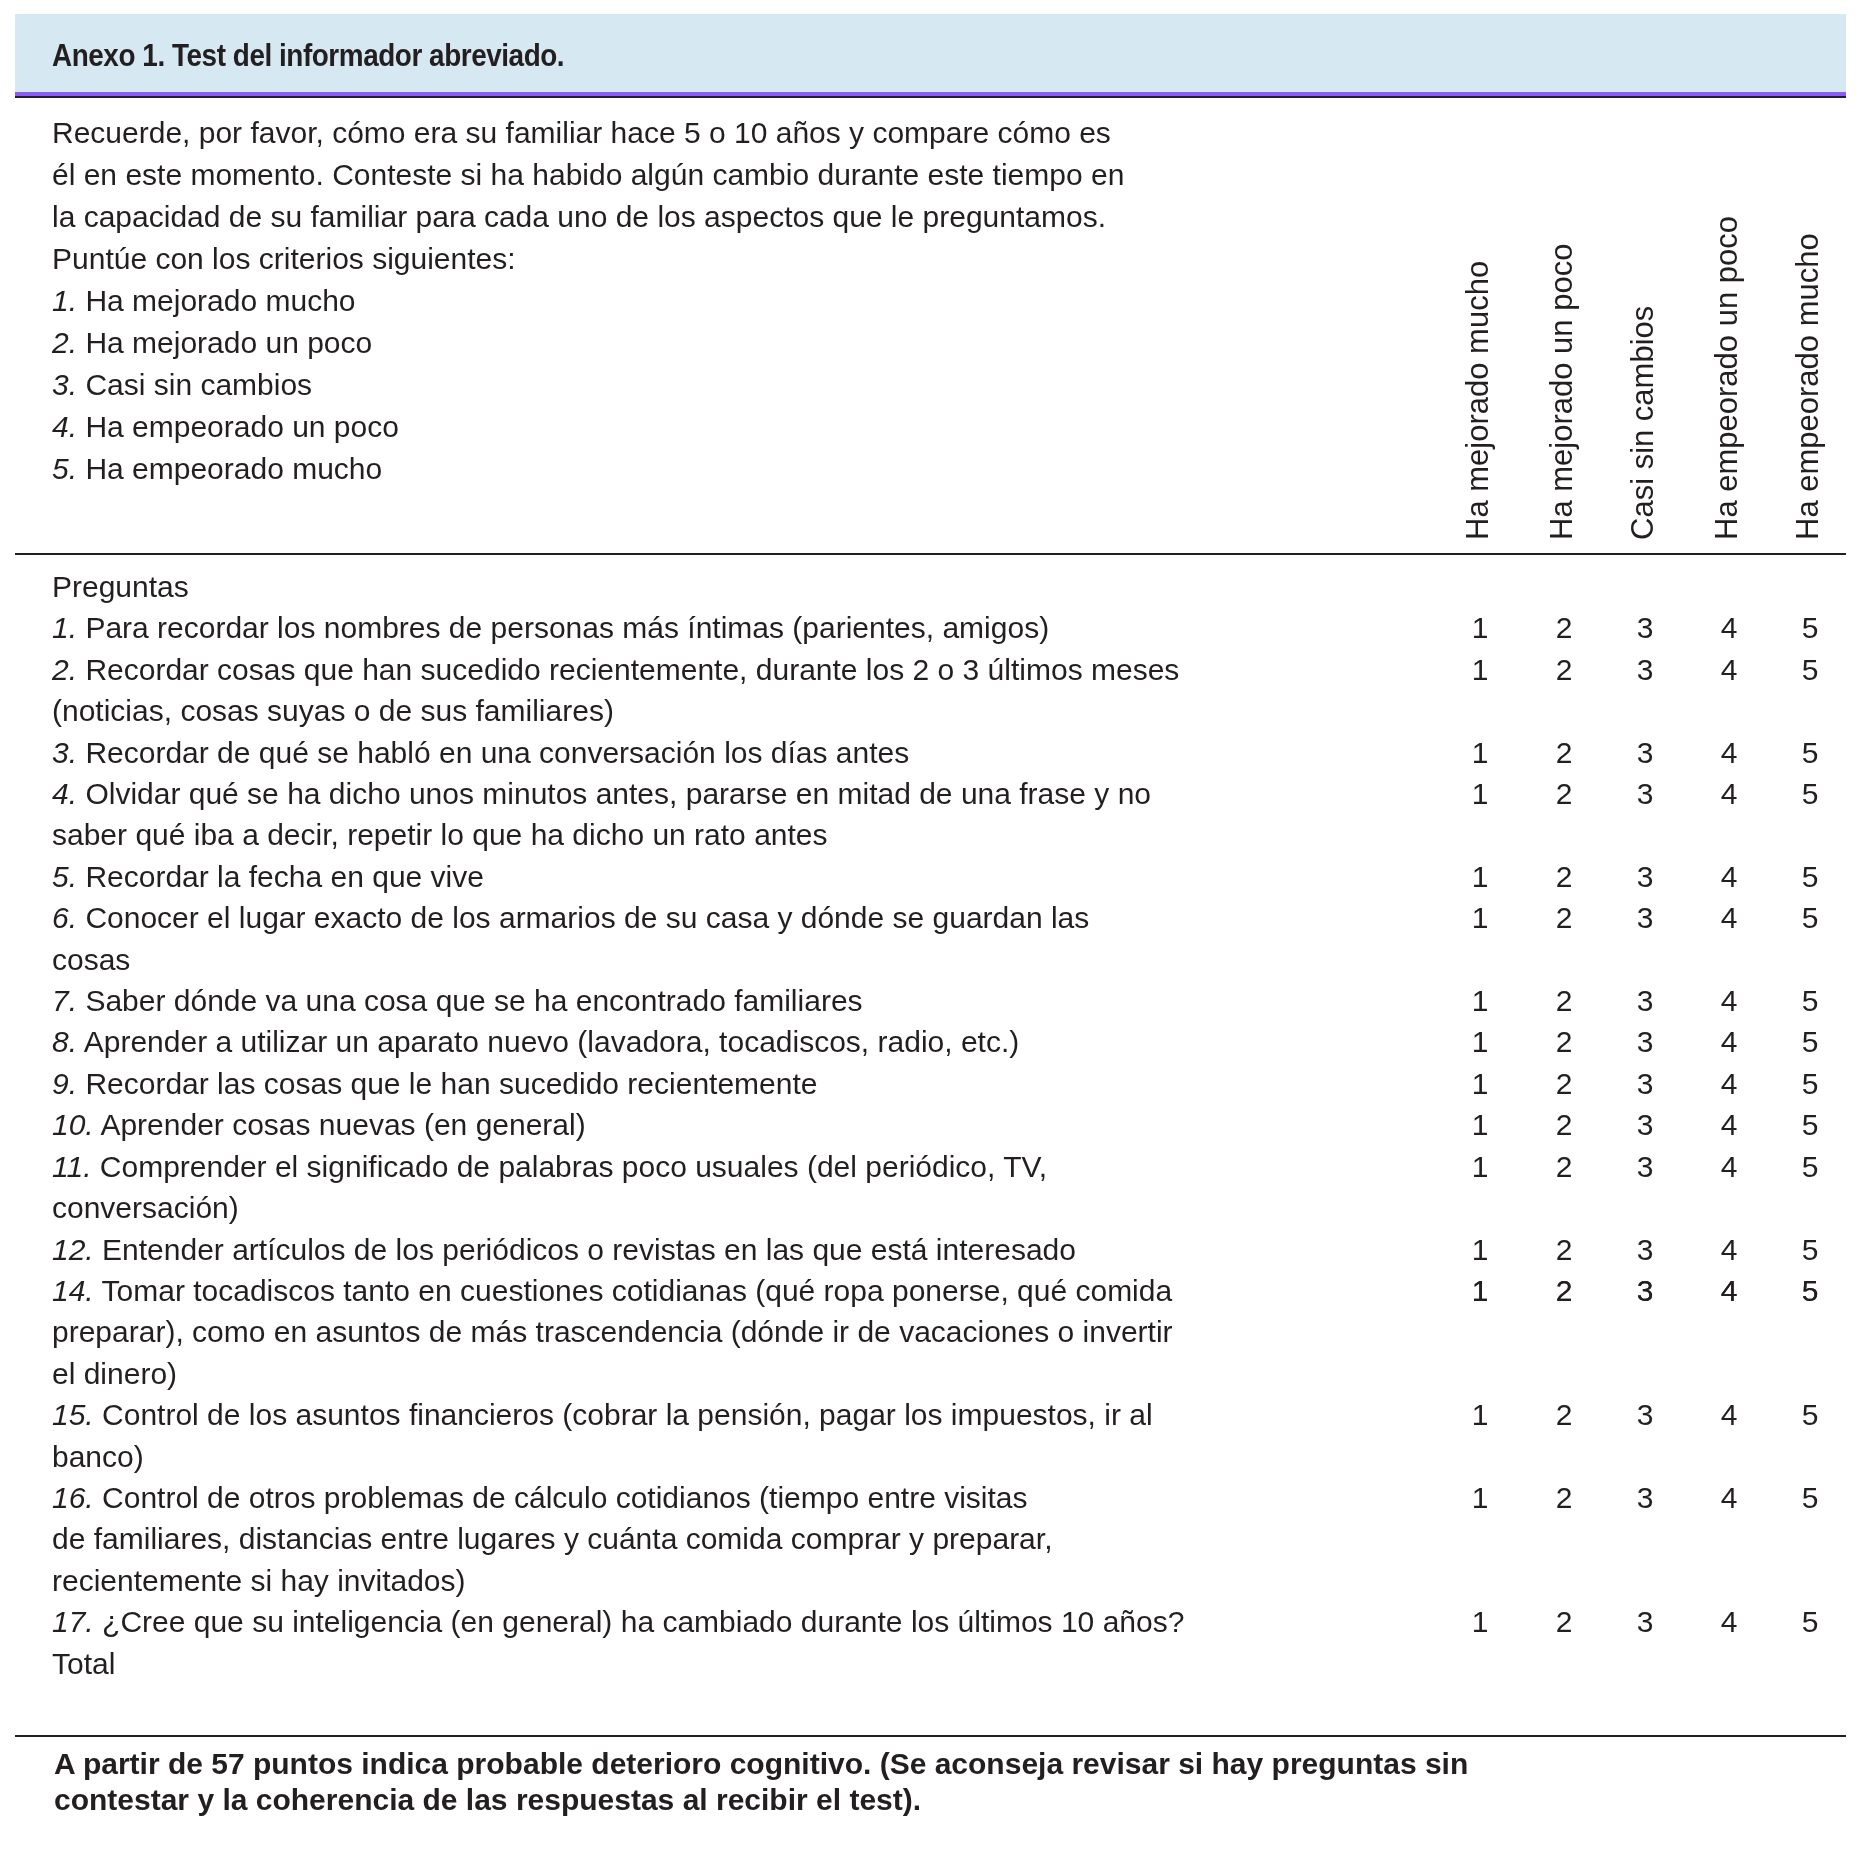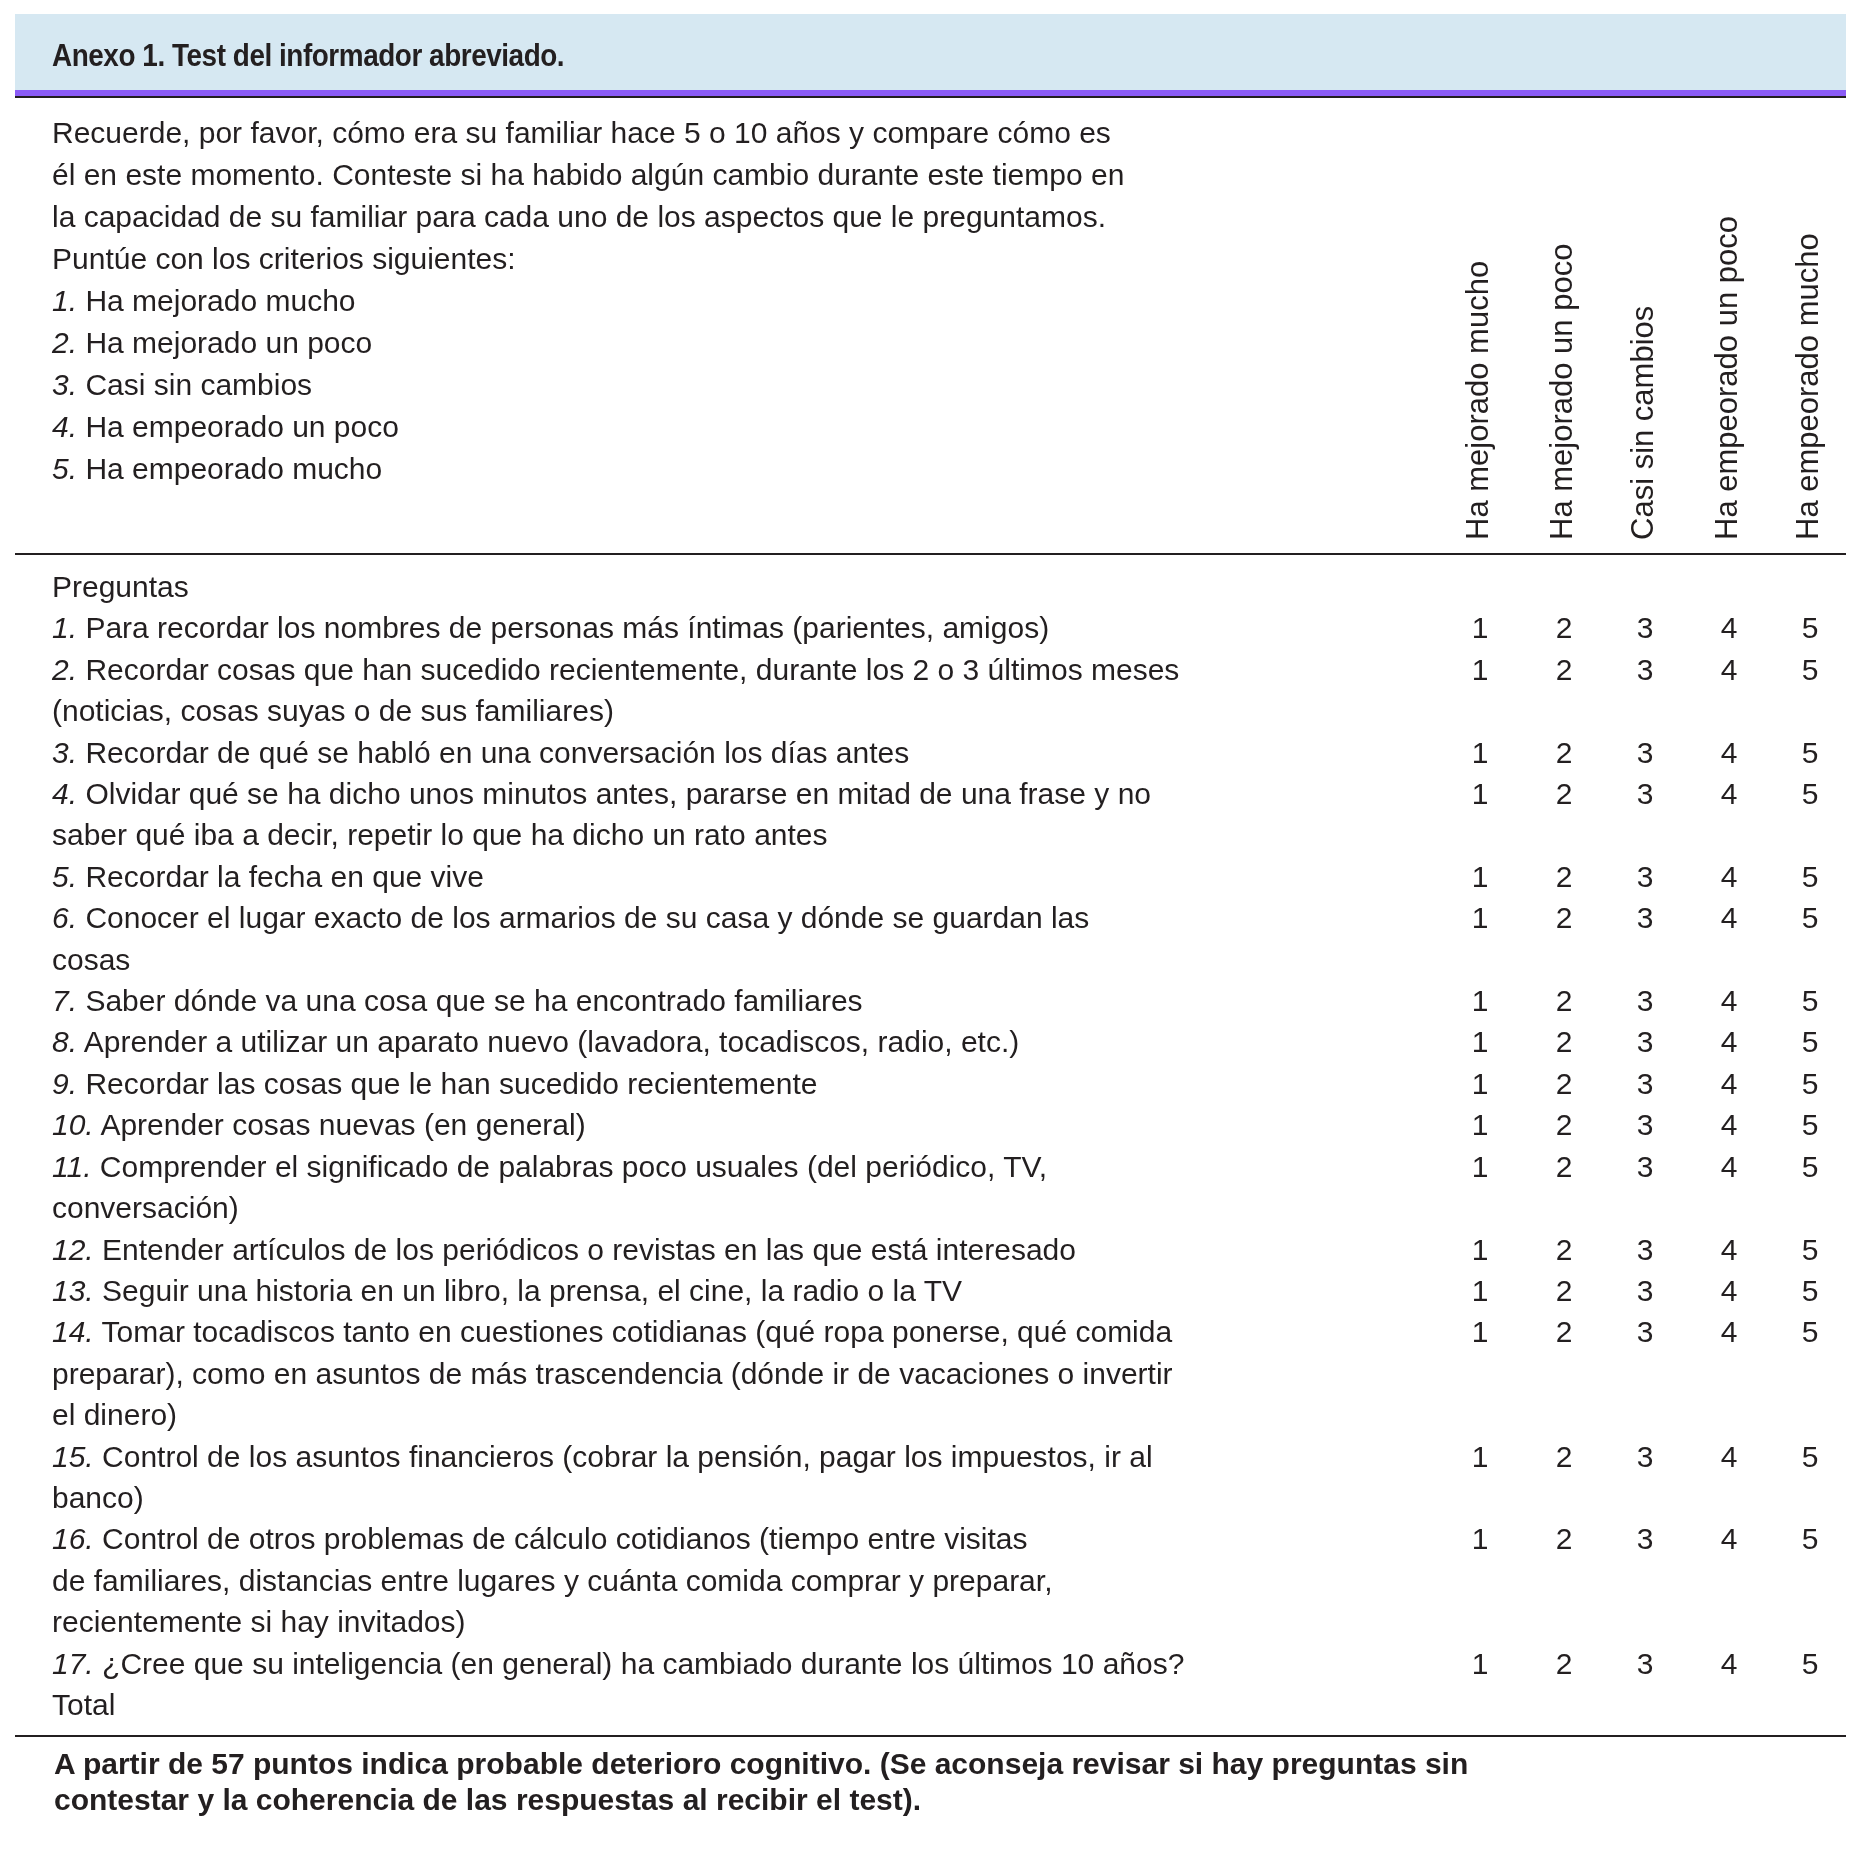--- a/index.html
+++ b/index.html
@@ -1,19 +1,19 @@
 <!DOCTYPE html>
 <html><head>
 <meta charset="utf-8">
 <style>
   html, body { margin:0; padding:0; background:#ffffff; }
   body { width:1875px; height:1862px; position:relative; overflow:hidden;
          font-family:"Liberation Sans", "DejaVu Sans", sans-serif; color:#231f20; }
   .band { position:absolute; left:15px; top:14px; width:1831px; height:82px;
-          background:#d6e8f2; border-bottom:6px solid #8b5cf6; box-sizing:border-box; }
+          background:#d6e8f2; border-bottom:4px solid #8b5cf6; box-sizing:border-box; }
   .band .title { position:absolute; left:37px; top:24px; font-size:31px; font-weight:bold;
                  letter-spacing:-0.5px; transform:scaleX(0.9); transform-origin:left center; }
   .intro { position:absolute; left:52px; top:112px; width:1300px; font-size:30px; line-height:42px; }
   .intro .crit-num { font-style:italic; }
   .colheads { position:absolute; top:110px; left:1440px; width:420px; height:430px; }
   .colhead { position:absolute; bottom:0; width:40px; height:430px; }
   .colhead span { position:absolute; left:50%; bottom:0; transform-origin:left bottom;
                   transform:rotate(-90deg) translateY(50%); white-space:nowrap; font-size:31px; }
   .rule { position:absolute; left:15px; width:1831px; height:0; border-top:2px solid #231f20; }
   .questions { position:absolute; left:52px; top:566px; width:1810px; font-size:30px; line-height:41.4px; }
@@ -209,23 +209,20 @@
       </div>
       <div class="scores">
         <span class="score" style="left: 18px;">1</span>
         <span class="score" style="left: 102px;">2</span>
         <span class="score" style="left: 183px;">3</span>
         <span class="score" style="left: 267px;">4</span>
         <span class="score" style="left: 348px;">5</span>
       </div>
     </div>
     <div class="qrow">
-      <div class="qtext">
-        <div><span class="qnum">13.</span> <span>Seguir una historia en un libro, la prensa, el cine, la radio o la TV</span></div>
-      </div>
       <div class="scores">
         <span class="score" style="left: 18px;">1</span>
         <span class="score" style="left: 102px;">2</span>
         <span class="score" style="left: 183px;">3</span>
         <span class="score" style="left: 267px;">4</span>
         <span class="score" style="left: 348px;">5</span>
       </div>
     </div>
     <div class="qrow">
       <div class="qtext">

